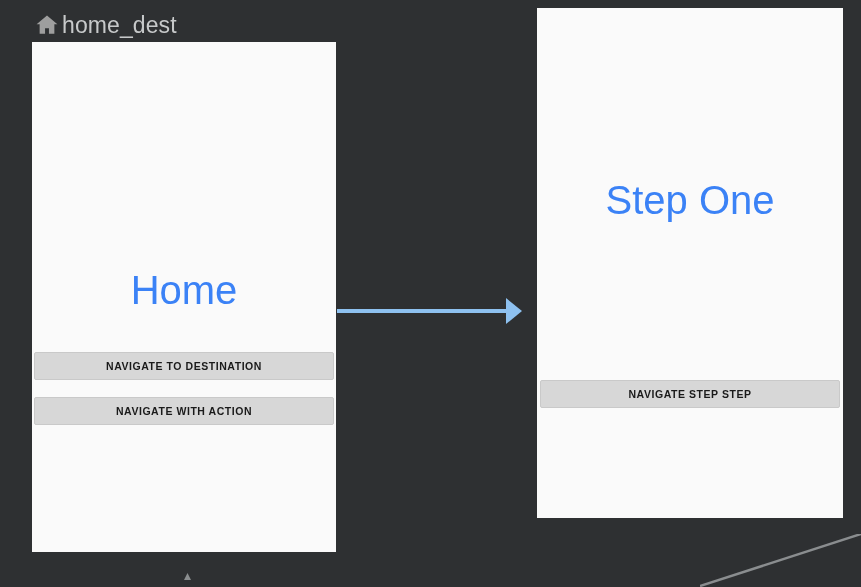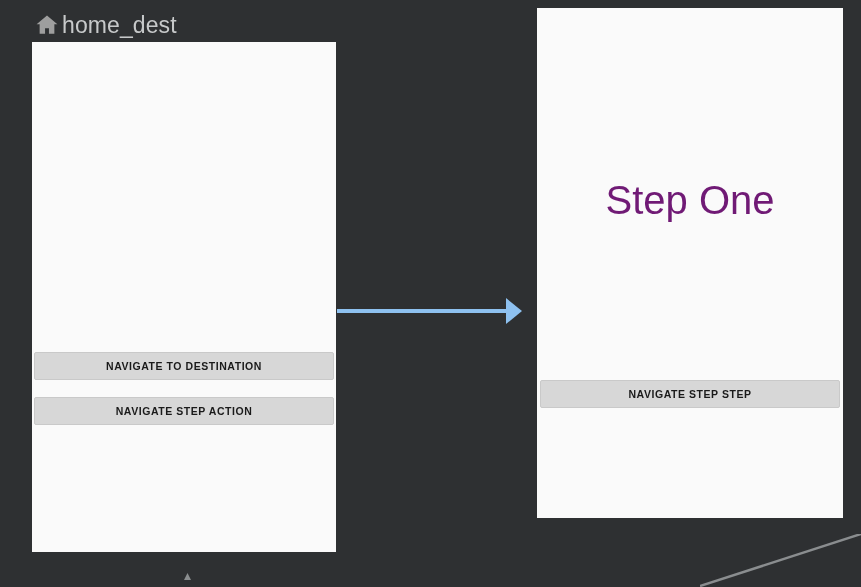--- a/index.html
+++ b/index.html
@@ -51,21 +51,21 @@
     background: #fafafa;
     position: relative;
     overflow: hidden;
     box-sizing: border-box;
   }
   .preview-label {
     position: absolute;
     left: 0;
     right: 0;
     text-align: center;
-    color: #701a75;
+    color: #3b82f6;
     font-size: 40px;
     line-height: 1;
     white-space: nowrap;
   }
   .mbtn {
     position: absolute;
     background: #d7d7d7;
     border: 1px solid #c9c9c9;
     border-radius: 2px;
     color: #1a1a1a;
@@ -126,24 +126,25 @@
   <div class="node" id="node-home">
 
     <div class="node-header">
       <svg class="home-icon" viewBox="0 0 24 24" xmlns="http://www.w3.org/2000/svg">
         <path d="M12 3.2 2.4 11.4h2.8V20h5.0v-5.1h3.6V20h5.0v-8.6h2.8z" fill="#9e9e9e"></path>
       </svg>
       <span class="node-title">home_dest</span>
     </div>
 
     <div class="preview" id="preview-home">
+      <div class="preview-label" id="label-home">Home</div>
 
       <div class="mbtn" id="btn-nav-dest">NAVIGATE TO DESTINATION</div>
 
-      <div class="mbtn" id="btn-nav-action">NAVIGATE STEP ACTION</div>
+      <div class="mbtn" id="btn-nav-action">NAVIGATE WITH ACTION</div>
     </div>
   </div>
 
   <div class="node" id="node-flow">
 
 
     <div class="preview" id="preview-flow">
       <div class="preview-label" id="label-flow">Step One</div>
 
       <div class="mbtn" id="btn-nav-next">NAVIGATE STEP STEP</div>

